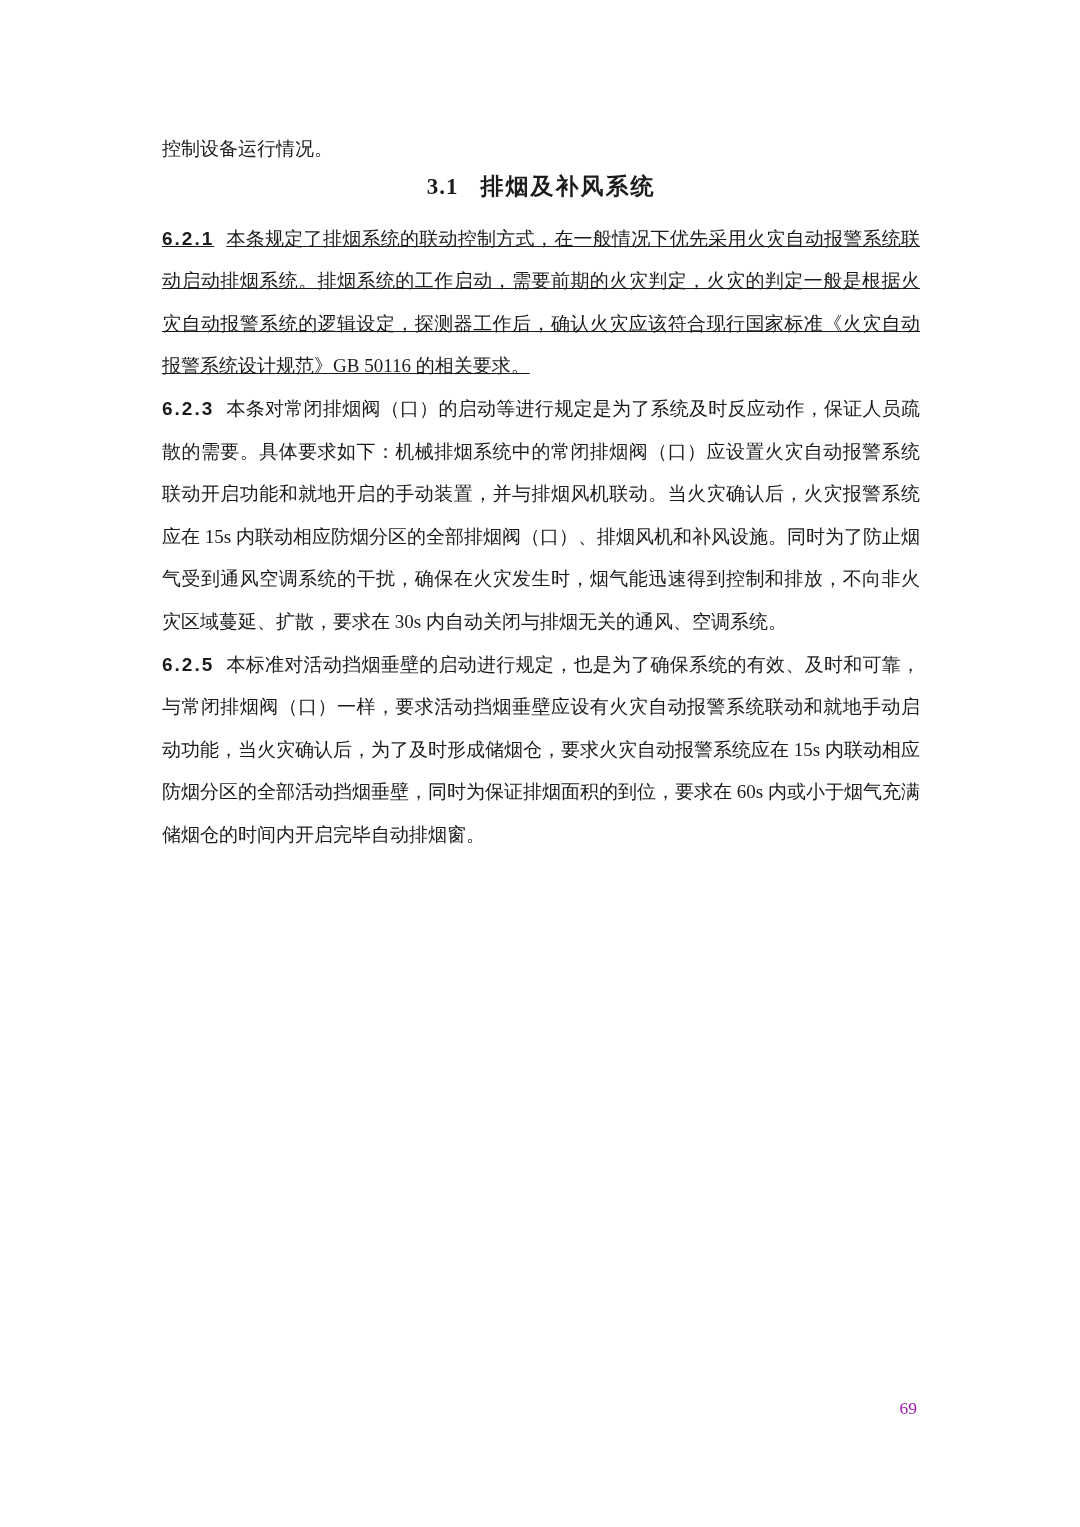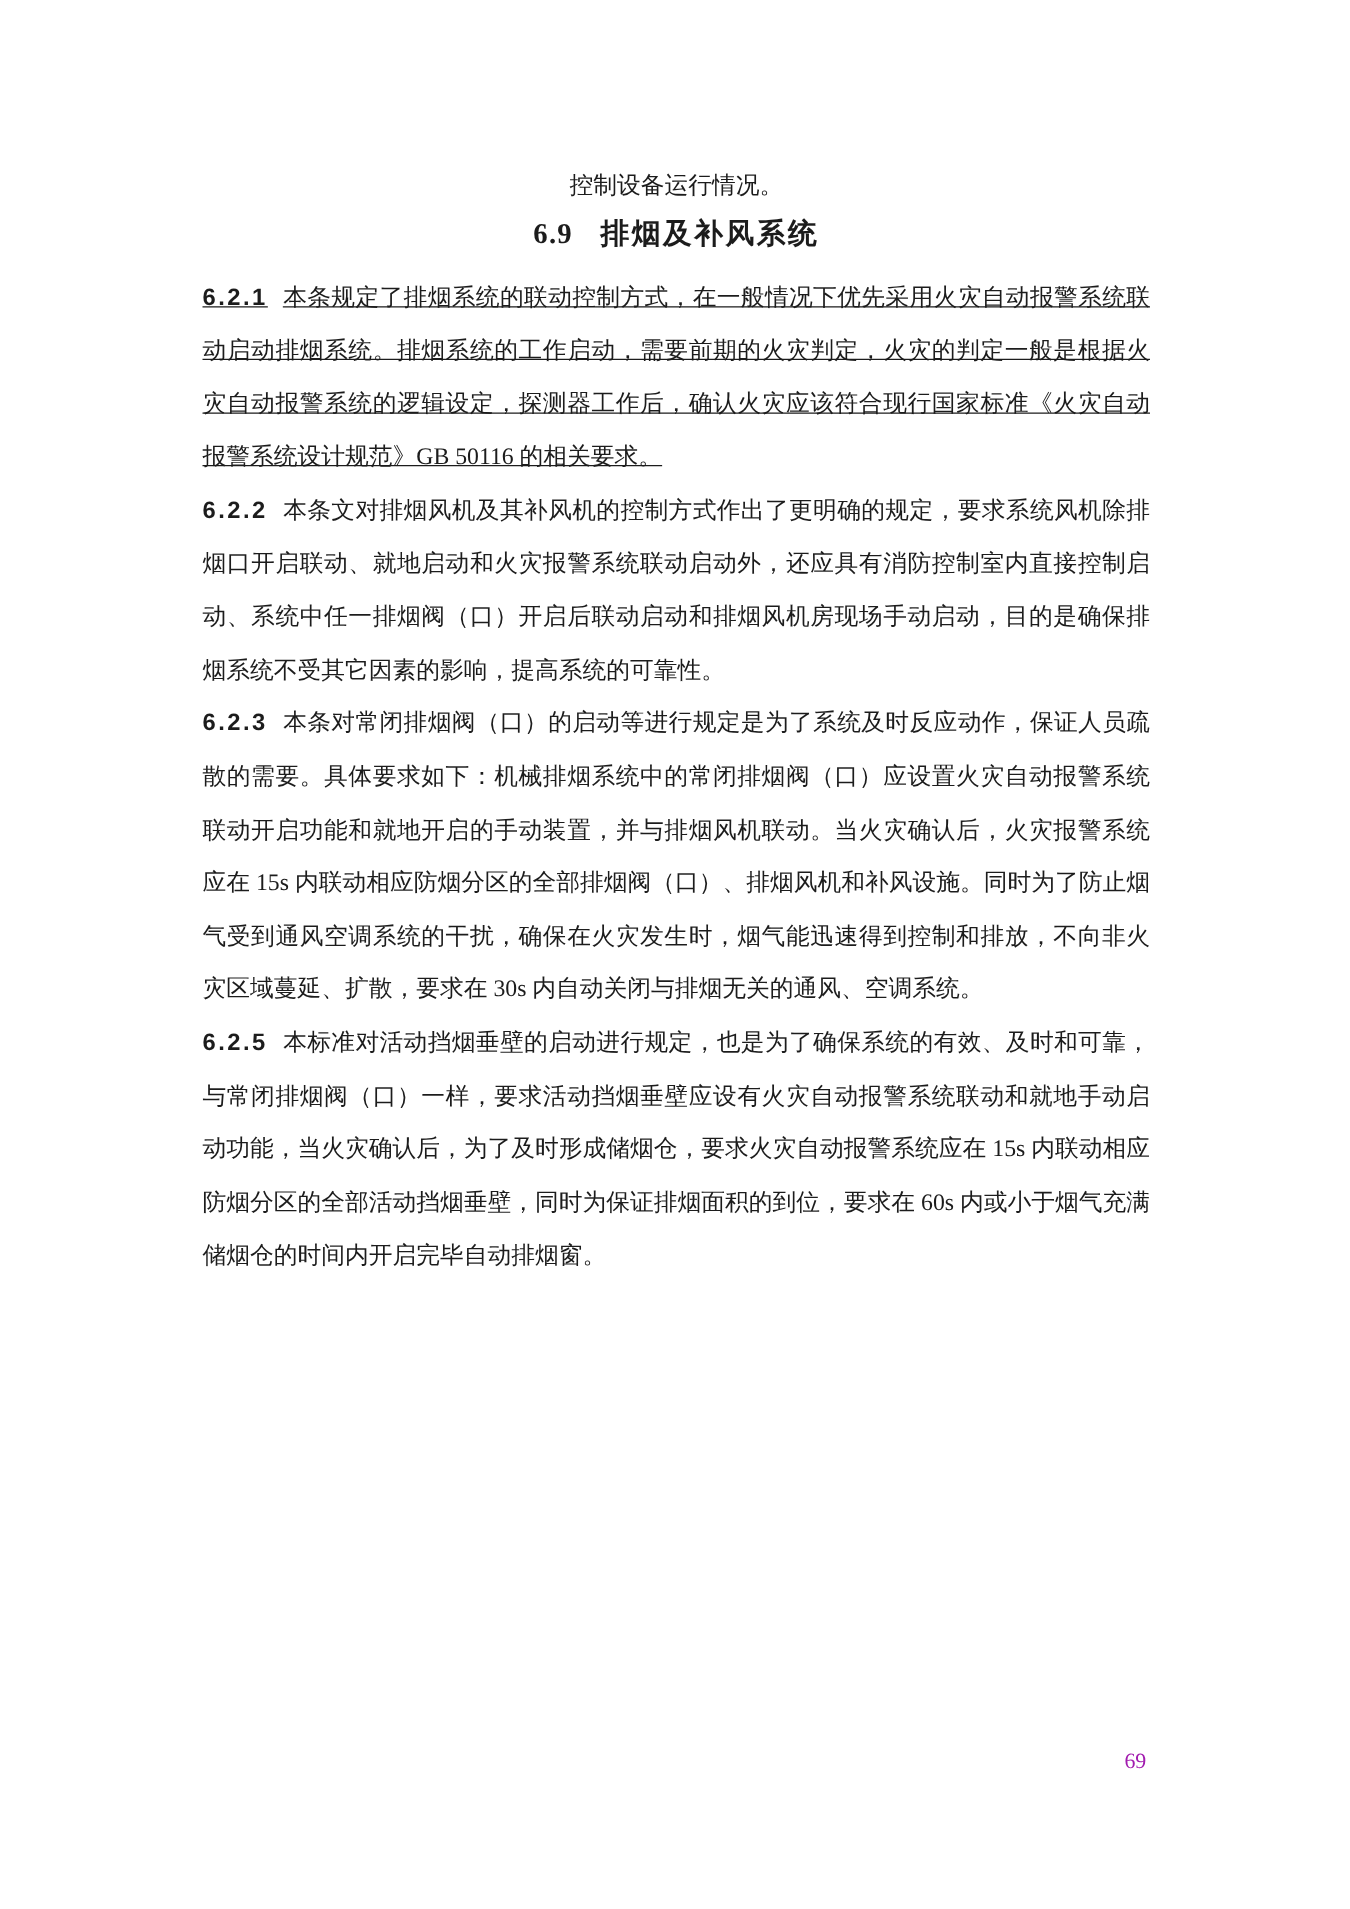--- a/index.html
+++ b/index.html
@@ -15,21 +15,21 @@
   .content {
     position: absolute;
     left: 162px;
     top: 128px;
     width: 758px;
     font-size: 19px;
     line-height: 42.6px;
     text-align: justify;
   }
   .content p { margin: 0; padding: 0; }
-  .lead-line { text-align: center; }
+  .lead-line { text-align: left; }
   .heading {
     margin-top: 22px;
     text-align: center;
     font-weight: bold;
     font-size: 23px;
     line-height: 30px;
     white-space: nowrap;
   }
   .heading .h-num {
     font-family: "Liberation Serif", "DejaVu Serif", serif;
@@ -59,30 +59,27 @@
 </style>
 </head>
 <body>
 
 <div class="page">
   <div class="content">
 
     <p class="lead-line">控制设备运行情况。</p>
 
     <p class="heading">
-      <span class="h-num">6.9</span><span class="h-title">排烟及补风系统</span>
+      <span class="h-num">3.1</span><span class="h-title">排烟及补风系统</span>
     </p>
 
     <p class="body-start">
       <span class="clause-num">6.2.1</span><span>本条规定了排烟系统的联动控制方式，在一般情况下优先采用火灾自动报警系统联动启动排烟系统。排烟系统的工作启动，需要前期的火灾判定，火灾的判定一般是根据火灾自动报警系统的逻辑设定，探测器工作后，确认火灾应该符合现行国家标准《火灾自动报警系统设计规范》GB 50116 的相关要求。</span>
     </p>
 
-    <p>
-      <span class="clause-num">6.2.2</span><span>本条文对排烟风机及其补风机的控制方式作出了更明确的规定，要求系统风机除排烟口开启联动、就地启动和火灾报警系统联动启动外，还应具有消防控制室内直接控制启动、系统中任一排烟阀（口）开启后联动启动和排烟风机房现场手动启动，目的是确保排烟系统不受其它因素的影响，提高系统的可靠性。</span>
-    </p>
 
 
     <p>
       <span class="clause-num">6.2.3</span><span>本条对常闭排烟阀（口）的启动等进行规定是为了系统及时反应动作，保证人员疏散的需要。具体要求如下：机械排烟系统中的常闭排烟阀（口）应设置火灾自动报警系统联动开启功能和就地开启的手动装置，并与排烟风机联动。当火灾确认后，火灾报警系统应在 15s 内联动相应防烟分区的全部排烟阀（口）、排烟风机和补风设施。同时为了防止烟气受到通风空调系统的干扰，确保在火灾发生时，烟气能迅速得到控制和排放，不向非火灾区域蔓延、扩散，要求在 30s 内自动关闭与排烟无关的通风、空调系统。</span>
     </p>
 
 
     <p>
       <span class="clause-num">6.2.5</span><span>本标准对活动挡烟垂壁的启动进行规定，也是为了确保系统的有效、及时和可靠，与常闭排烟阀（口）一样，要求活动挡烟垂壁应设有火灾自动报警系统联动和就地手动启动功能，当火灾确认后，为了及时形成储烟仓，要求火灾自动报警系统应在 15s 内联动相应防烟分区的全部活动挡烟垂壁，同时为保证排烟面积的到位，要求在 60s 内或小于烟气充满储烟仓的时间内开启完毕自动排烟窗。</span>
     </p>

